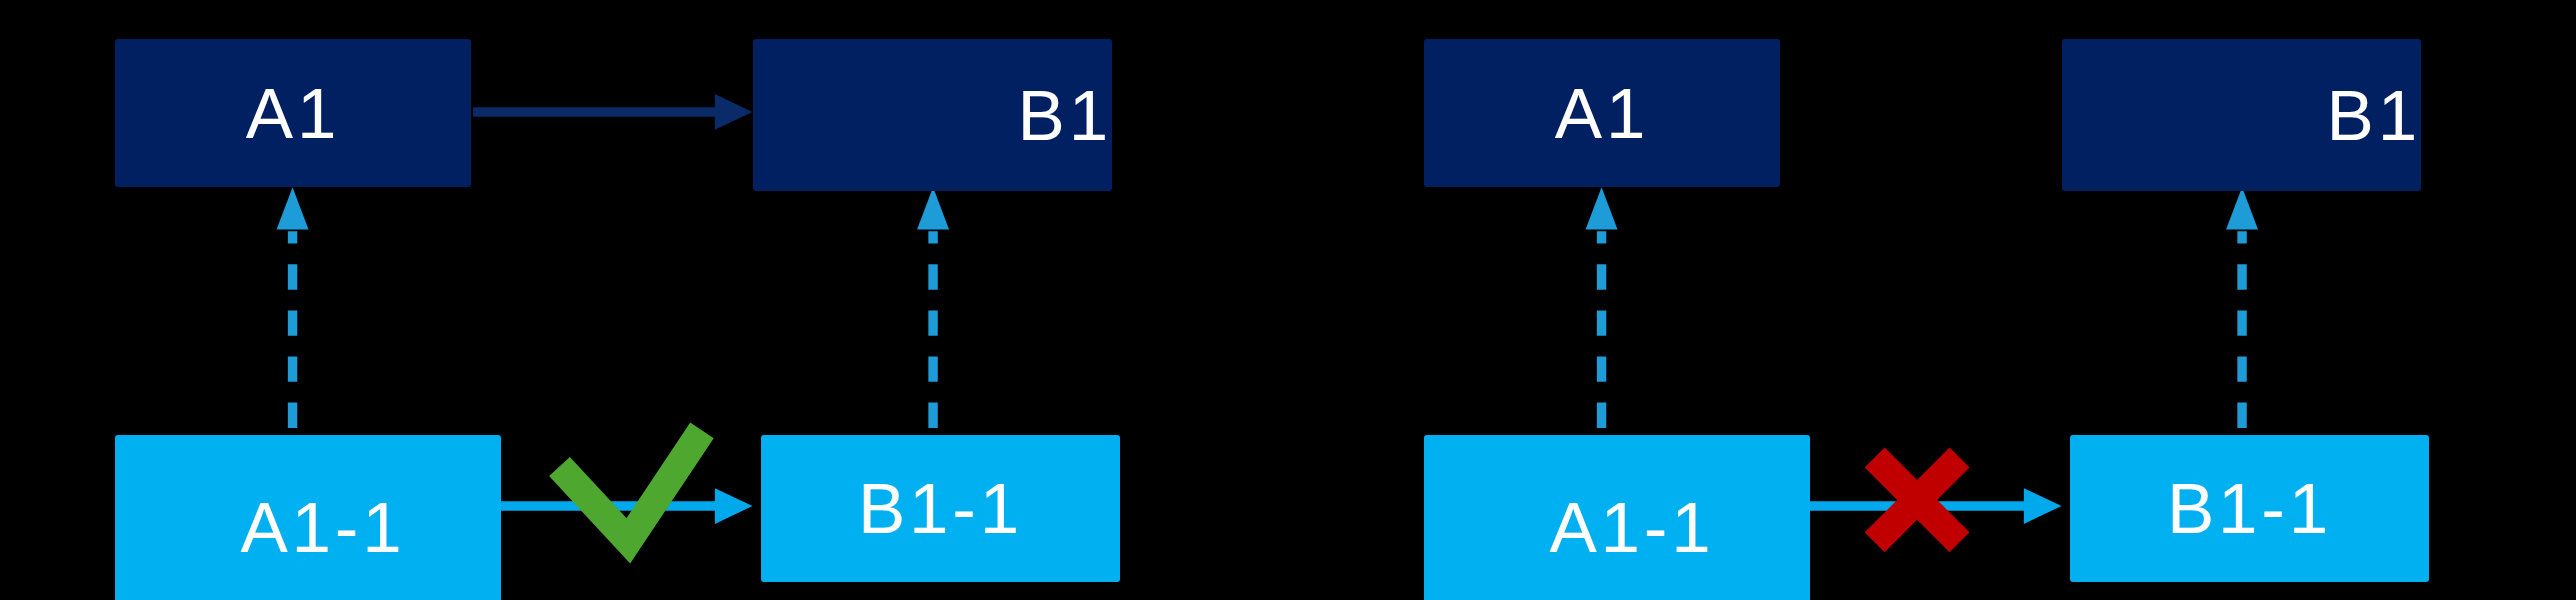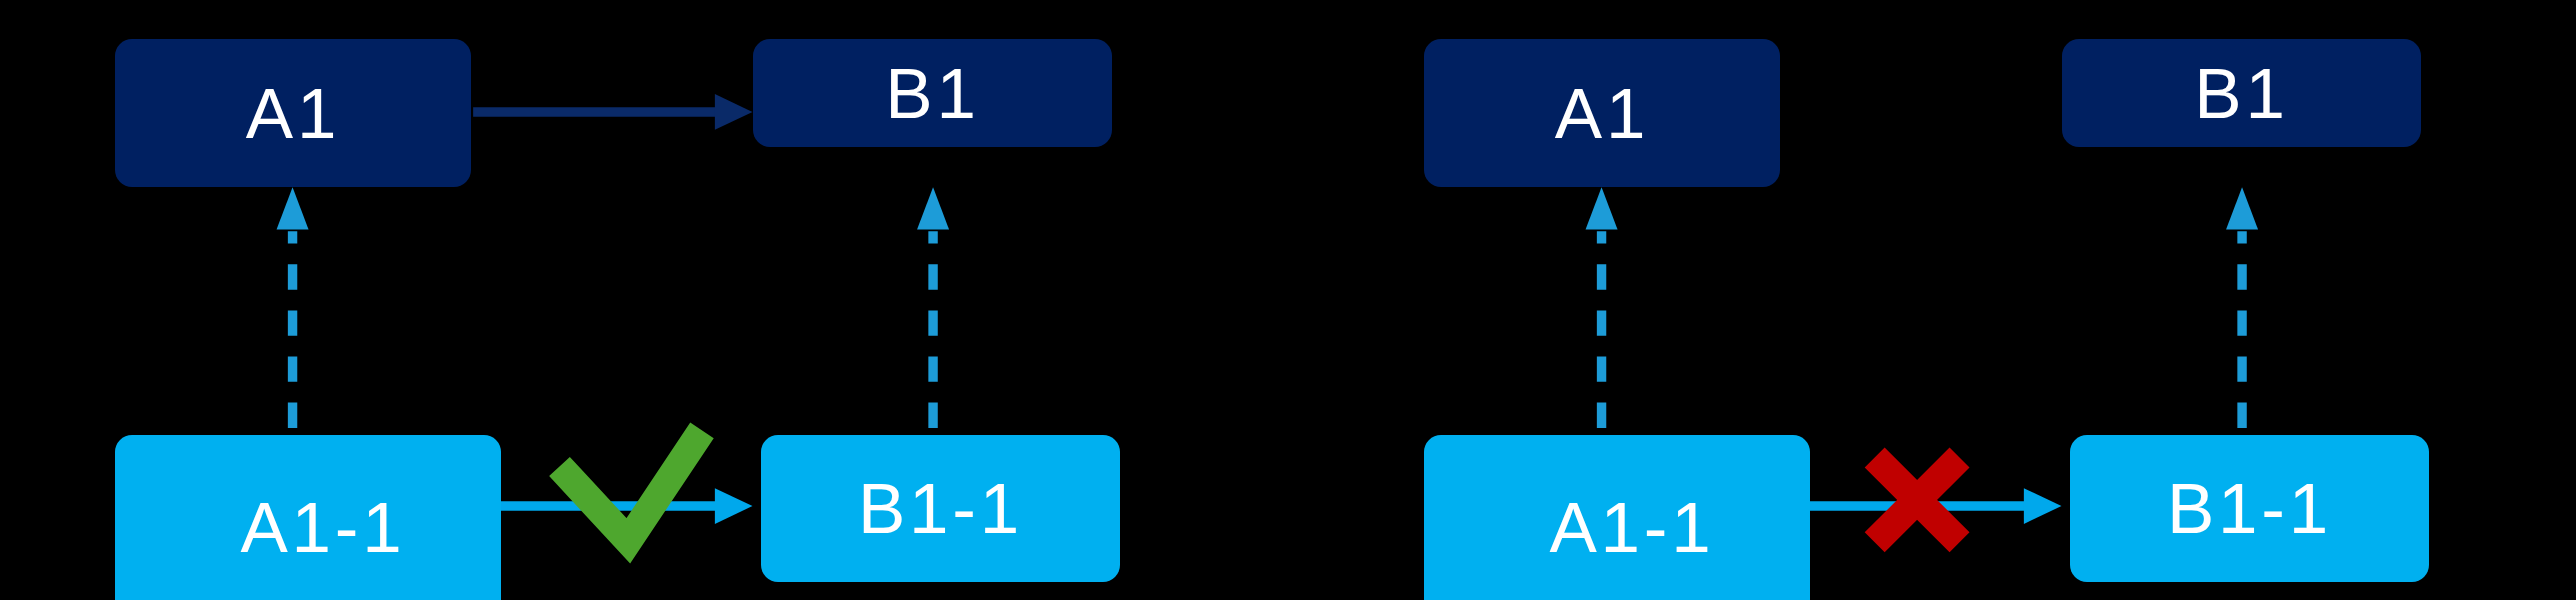--- a/index.html
+++ b/index.html
@@ -24,37 +24,37 @@
   .panel.left  { left: 0; }
   .panel.right { left: 1309px; }
   .arrow-layer {
     position: absolute;
     left: 0; top: 0;
     width: 1267px;
     height: 601px;
   }
   .node {
     position: absolute;
-    border-radius: 17px;
+    border-radius: 3px;
     display: flex;
     align-items: center;
     justify-content: center;
   }
   .node.parent { background: var(--parent-box, #002061); }
   .node.child  { background: var(--child-box, #00b0f0); }
   .node span {
     color: var(--label-text, #ffffff);
     font-size: 71px;
     font-weight: 300;
     letter-spacing: 3.8px;
     line-height: 1;
     white-space: nowrap;
   }
   .pos-parent-a { left: 115px; top: 39px;  width: 356px; height: 148px; }
-  .pos-parent-b { left: 753px; top: 39px;  width: 359px; height: 108px; }
+  .pos-parent-b { left: 753px; top: 39px;  width: 359px; height: 152px; justify-content: flex-end; }
   .pos-child-a  { left: 115px; top: 435px; width: 356px; height: 184px; padding-left: 30px; }
   .pos-child-b  { left: 753px; top: 435px; width: 359px; height: 147px; margin-left: 8px; }
 
   .dashed-line   { stroke: var(--dashed-arrow, #1d9cd8); stroke-width: 10; stroke-dasharray: 27 22; }
   .dashed-head   { fill: var(--dashed-arrow, #1d9cd8); }
   .parent-line   { stroke: var(--parent-arrow, #0a2a68); stroke-width: 10; }
   .parent-head   { fill: var(--parent-arrow, #0a2a68); }
   .child-line    { stroke: var(--child-arrow, #00a8ec); stroke-width: 10; }
   .child-head    { fill: var(--child-arrow, #00a8ec); }
   .check-mark    { stroke: var(--check, #4ea72e); stroke-width: 30; fill: none; stroke-linecap: square; stroke-linejoin: miter; }

